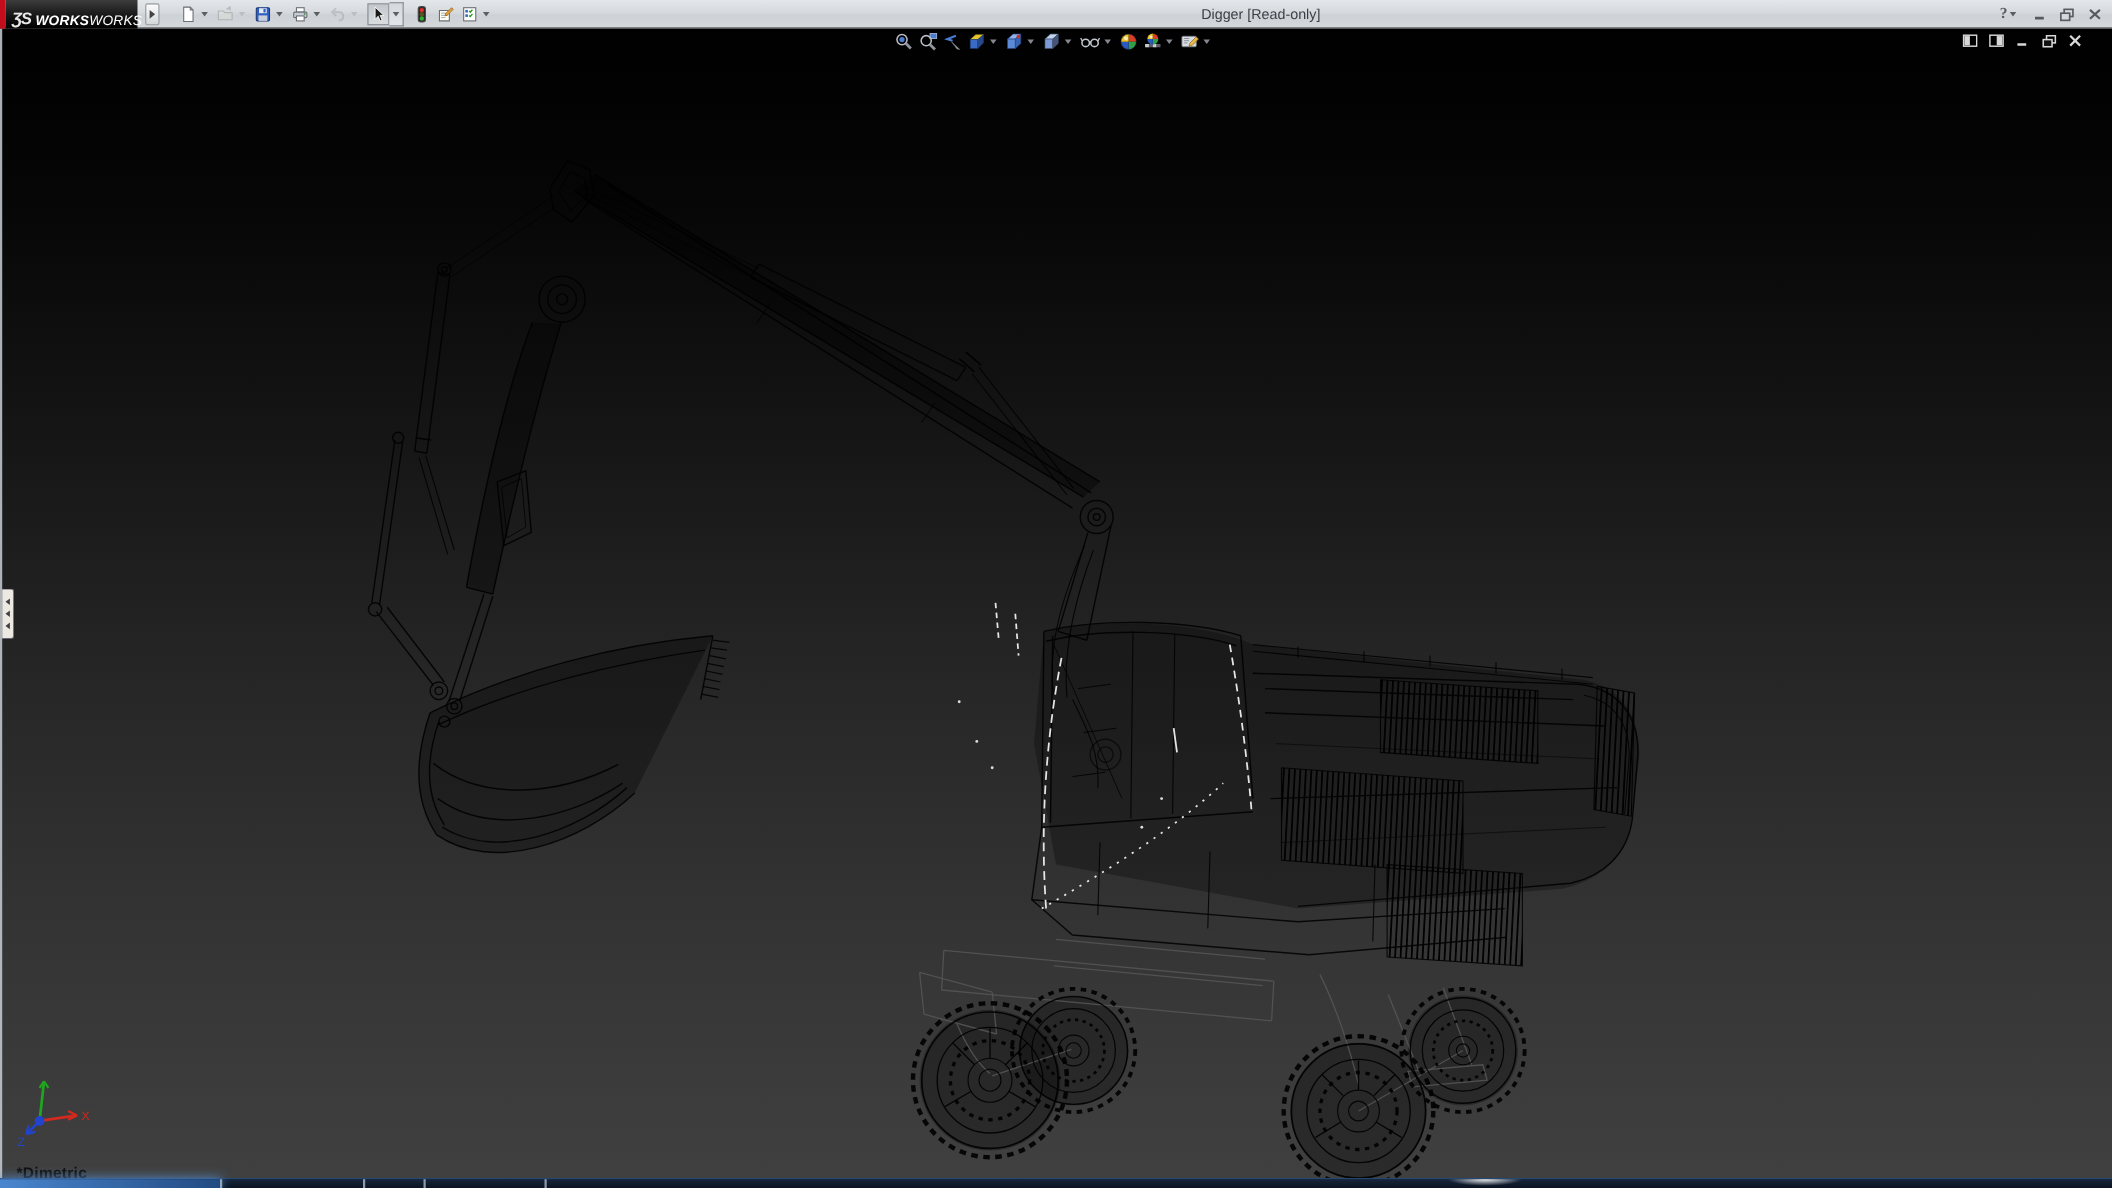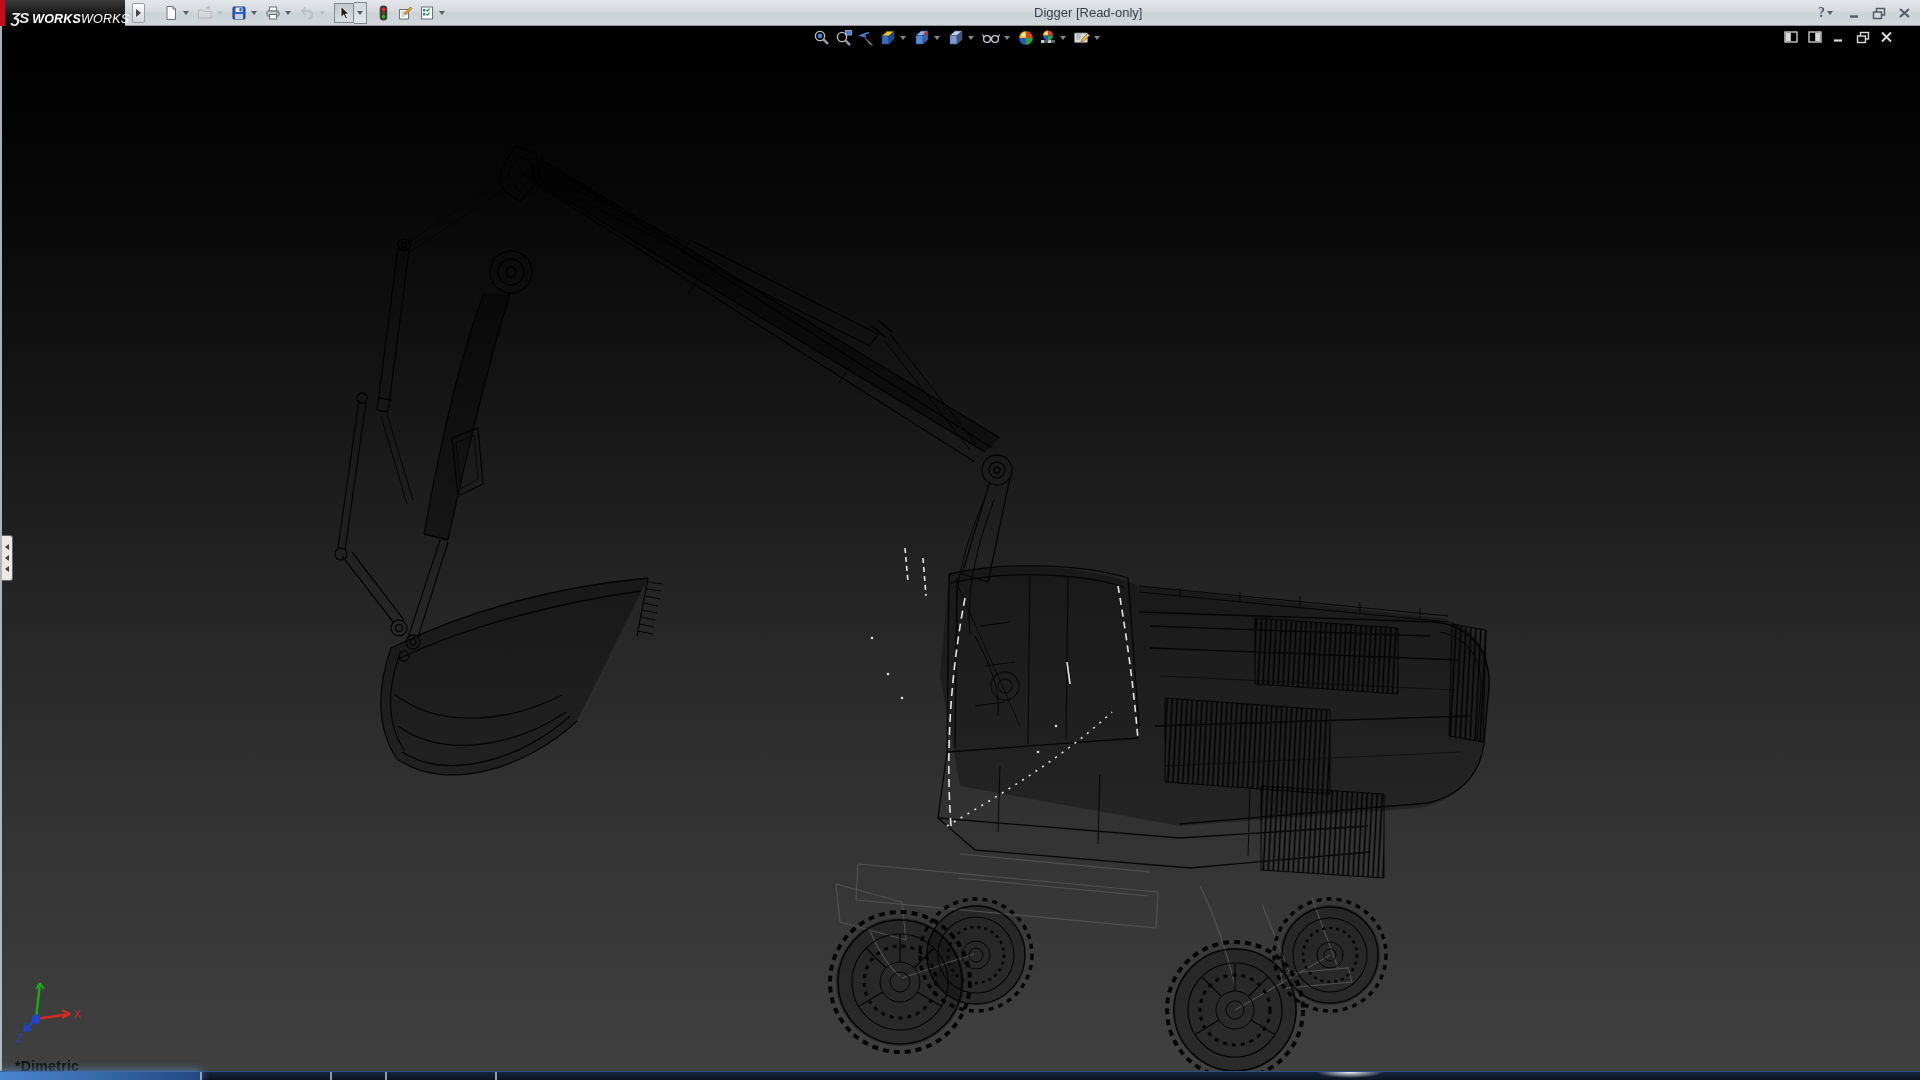--- a/index.html
+++ b/index.html
@@ -25,21 +25,21 @@
   .menu-toolbar { position:absolute; left:160px; top:0; height:26px; display:flex; align-items:center; }
   .tb-item { display:flex; align-items:center; height:24px; padding:0 1px; }
   .tb-btn { width:20px; height:20px; display:flex; align-items:center; justify-content:center; border:1px solid transparent; }
   .dd { width:0; height:0; border-left:3px solid transparent; border-right:3px solid transparent; border-top:4px solid #5a5f64; margin:0 4px 0 2px; }
   .dd.dim { border-top-color:#9aa0a6; }
   .disabled { opacity:.42; filter:grayscale(.8); }
   .pressed-group { display:flex; align-items:center; height:23px; margin-left:4px; }
   .pressed { border:1px solid #82888e; background:linear-gradient(180deg,#c3c8cd,#d9dde0); }
   .pressed-dd { border:1px solid #82888e; border-left:none; height:22px; width:13px; display:flex; align-items:center; justify-content:center; background:linear-gradient(180deg,#d5d9dc,#e3e6e9); }
 
-  .doc-title { position:absolute; left:1034px; top:0; height:26px; line-height:26px; font-size:13px; color:#3a3f45; white-space:nowrap; }
+  .doc-title { position:absolute; left:1092px; top:0; height:26px; line-height:26px; font-size:13px; color:#3a3f45; white-space:nowrap; }
 
   .win-controls { position:absolute; right:8px; top:0; height:26px; display:flex; align-items:center; gap:9px; }
   .help-glyph { font-size:14px; font-weight:bold; color:#565b61; font-family:"Liberation Serif", serif; }
   .wc-icon { display:flex; align-items:center; justify-content:center; width:16px; height:16px; }
 
   
   .viewport { position:absolute; top:26px; left:0; width:1920px; height:1045px;
     background:linear-gradient(180deg,#000 0%,#060606 15%,#151515 35%,#252525 55%,#323232 75%,#404040 100%);
     overflow:hidden; z-index:10; }
   .left-edge { position:absolute; left:0; top:0; width:2px; height:100%; background:#c9ced3; opacity:.85; }

